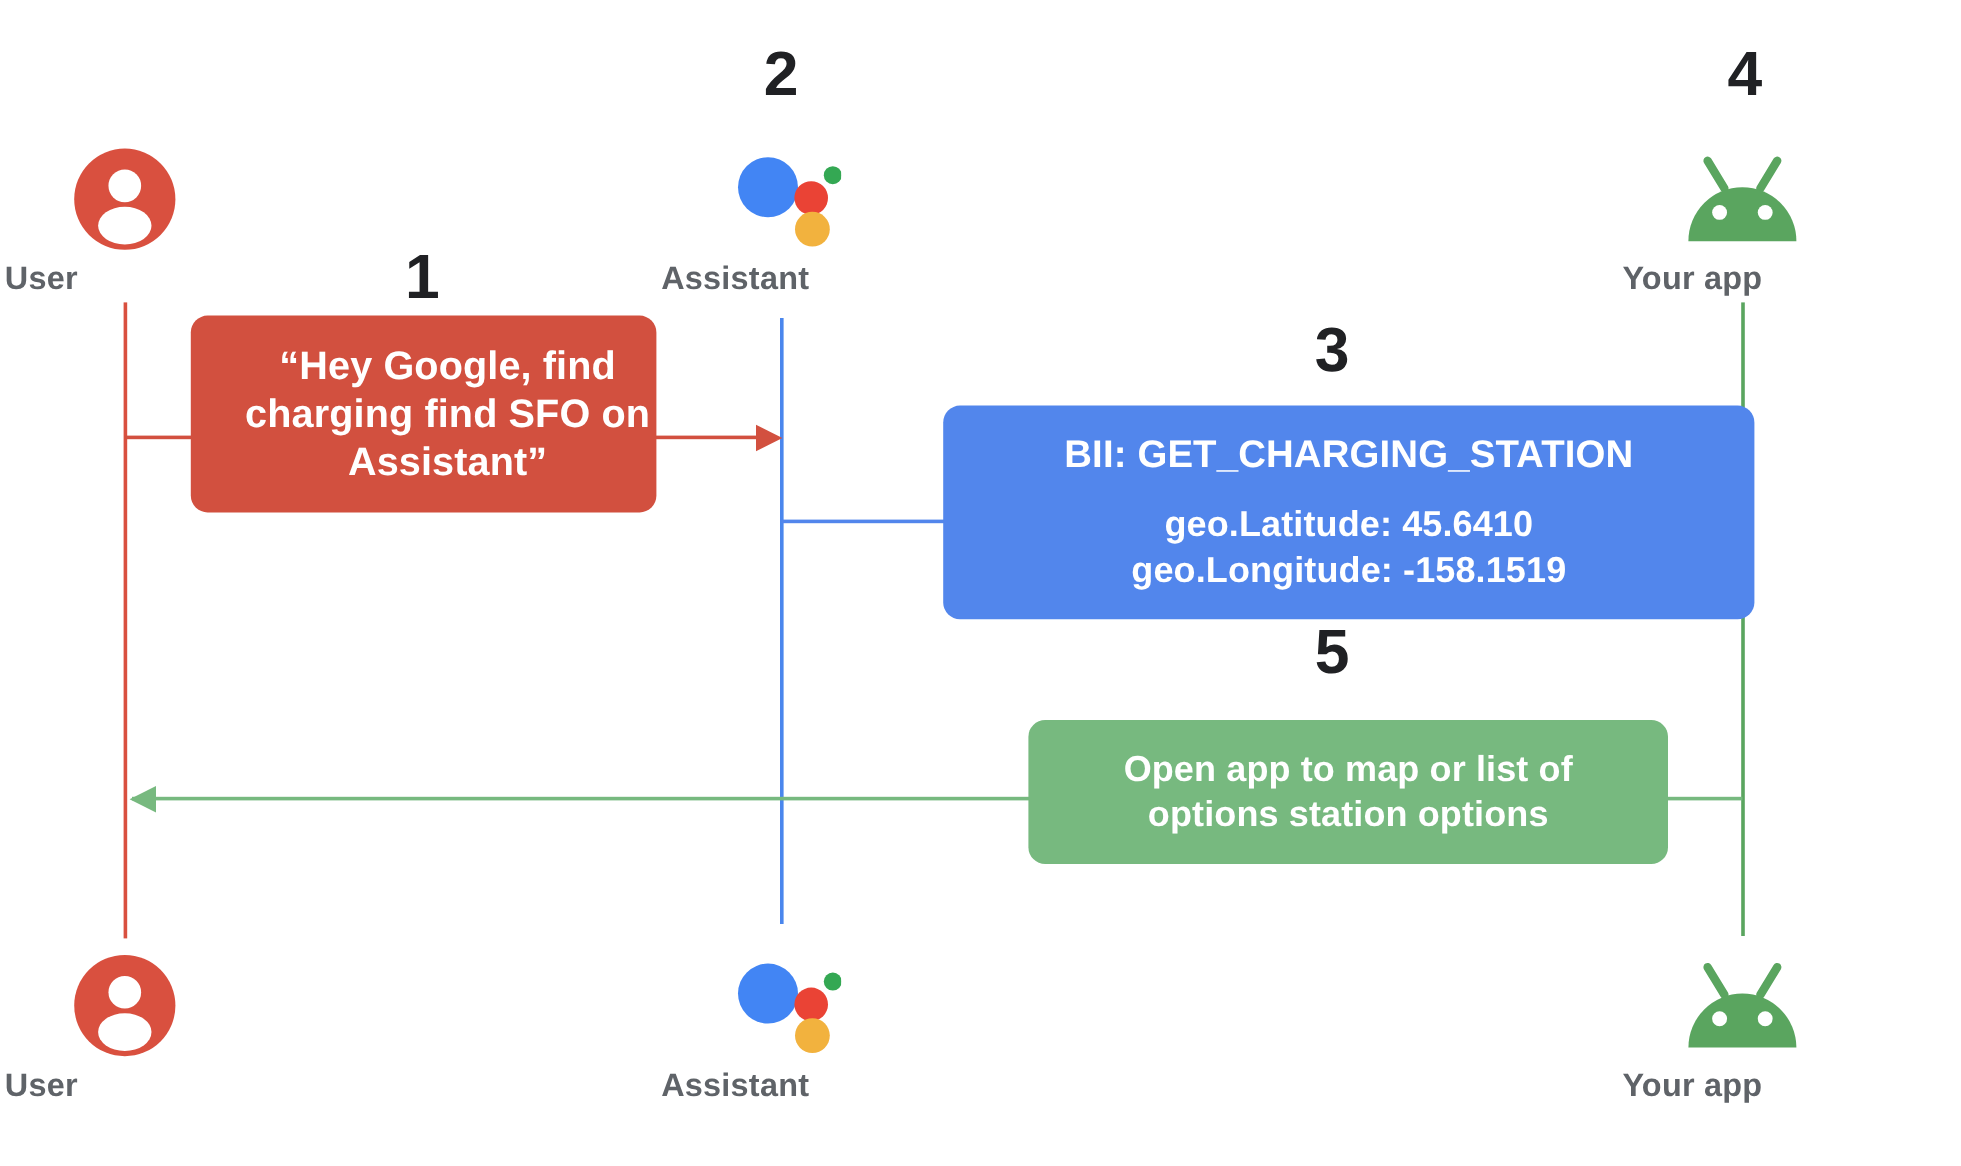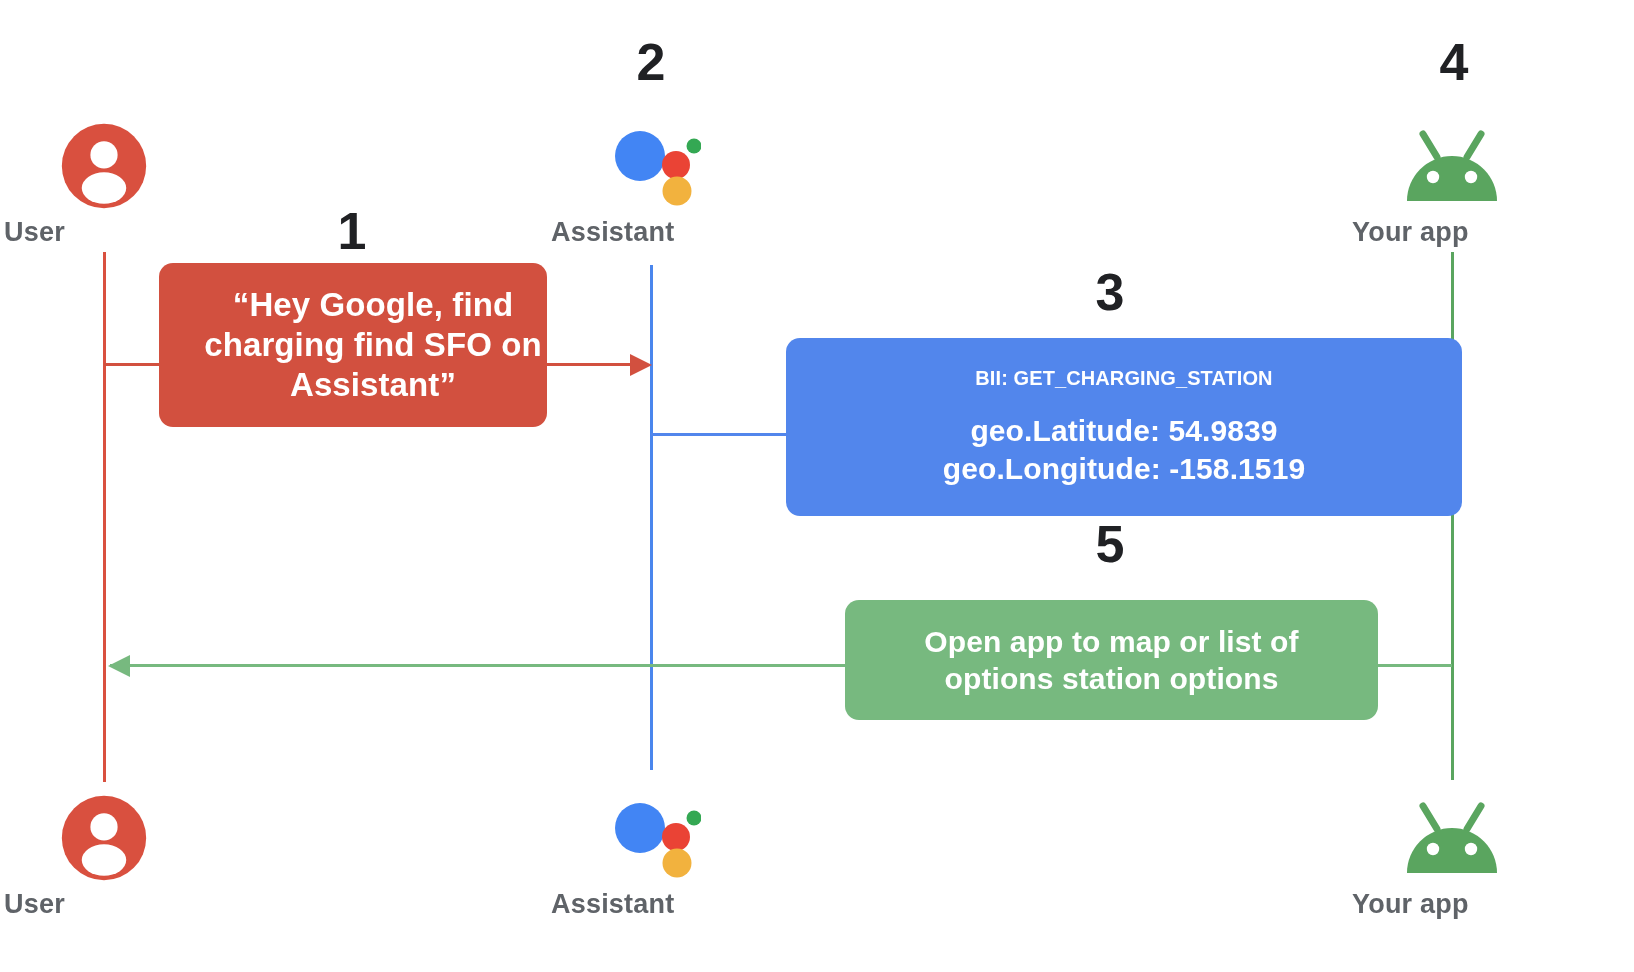--- a/index.html
+++ b/index.html
@@ -64,31 +64,32 @@
   .box-red {
     background: #d2503f;
     font-size: 33px;
     line-height: 1.22;
   }
   .box-blue {
     background: #5286ec;
     line-height: 1.2;
   }
   .box-blue .title {
-    font-size: 20px;
+    font-size: 32px;
     margin-bottom: 22px;
   }
   .box-blue .kv {
     font-size: 30px;
     line-height: 1.27;
   }
   .box-green {
     background: #77b97f;
     font-size: 30px;
     line-height: 1.25;
+    margin-left: 12px;
   }
 
   
   .stepnum {
     position: absolute;
     font-size: 52px;
     font-weight: 700;
     color: #202124;
     text-align: center;
     width: 80px;
@@ -168,21 +169,21 @@
     <span class="line">“Hey Google, find</span>
     <span class="line">charging find SFO on</span>
     <span class="line">Assistant”</span>
   </div>
 
   <div class="arrow-line" style="left:651px; top:433px; width:790px; background:#5286ec;"></div>
   <div class="arrowhead" style="left:1432px; top:424px; border-left:22px solid #5286ec;"></div>
 
   <div class="msgbox box-blue" style="left:786px; top:338px; width:676px; height:178px;">
     <span class="line title">BII: GET_CHARGING_STATION</span>
-    <span class="line kv">geo.Latitude: 54.9839</span>
+    <span class="line kv">geo.Latitude: 45.6410</span>
     <span class="line kv">geo.Longitude:  -158.1519</span>
   </div>
 
   <div class="arrow-line" style="left:110px; top:664px; width:1342px; background:#77b97f;"></div>
   <div class="arrowhead" style="left:108px; top:655px; border-right:22px solid #77b97f;"></div>
 
   <div class="msgbox box-green" style="left:845px; top:600px; width:533px; height:120px;">
     <span class="line">Open app to map or list of</span>
     <span class="line">options station options</span>
   </div>

